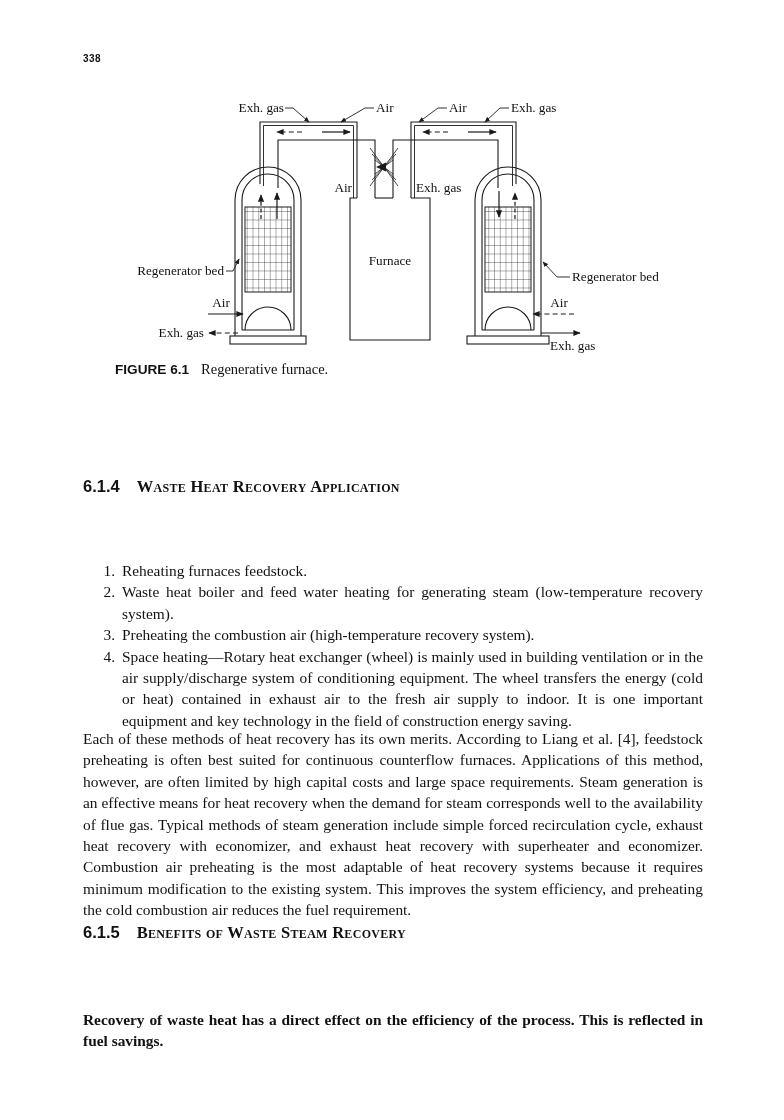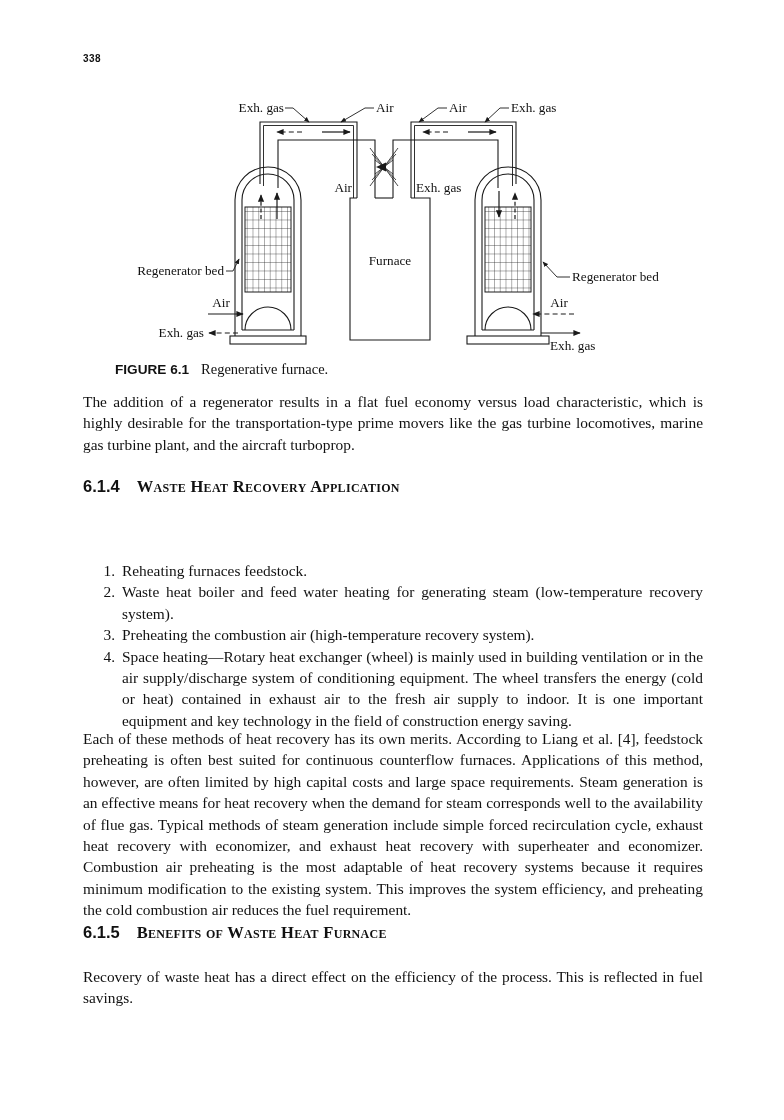--- a/index.html
+++ b/index.html
@@ -24,21 +24,21 @@
   .figlabel { font-family:"Liberation Sans", sans-serif; font-weight:bold; font-size:13.6px; margin-right:12px; }
 
   .body {
     position:absolute; left:83px; width:620px; margin:0;
     font-size:15.4px; line-height:21.4px; text-align:justify;
   }
   .p1 { top:391px; }
   .p2 { top:506px; }
   .p3 { top:728px; }
   .p4 { top:953px; }
-  .p5 { top:966px; }
+  .p5 { top:1009px;font-weight:bold; }
 
   .h-sec {
     position:absolute; left:83px; width:620px;
     font-family:"Liberation Sans", sans-serif; font-weight:bold; font-size:16.5px;
   }
   .h-sec .secnum { margin-right:17px; }
   .sc { font-variant:small-caps; letter-spacing:0.3px;font-family:Liberation Serif, serif; }
   .h614 { top:477px; }
   .h615 { top:923px; }
   .h-sub {
@@ -158,21 +158,20 @@
     <text x="141" y="215" text-anchor="middle">Air</text>
     <text x="124" y="245" text-anchor="end">Exh. gas</text>
     <text x="479" y="215" text-anchor="middle">Air</text>
     <text x="470" y="258">Exh. gas</text>
   </svg>
 
   <div class="caption">
     <span class="figlabel">FIGURE 6.1</span><span>Regenerative furnace.</span>
   </div>
 
-  <p class="body p1">The addition of a regenerator results in a flat fuel economy versus load characteristic, which is highly desirable for the transportation-type prime movers like the gas turbine locomotives, marine gas turbine plant, and the aircraft turboprop.</p>
 
   <div class="h-sec h614">
     <span class="secnum">6.1.4</span><span class="sc">Waste Heat Recovery Application</span>
   </div>
 
 
   <div class="list">
     <div class="li">
       <span class="num">1.</span>
       <span class="litext">Reheating furnaces feedstock.</span>
@@ -187,20 +186,20 @@
     </div>
     <div class="li">
       <span class="num">4.</span>
       <span class="litext">Space heating—Rotary heat exchanger (wheel) is mainly used in building ventilation or in the air supply/discharge system of conditioning equipment. The wheel transfers the energy (cold or heat) contained in exhaust air to the fresh air supply to indoor. It is one important equipment and key technology in the field of construction energy saving.</span>
     </div>
   </div>
 
   <p class="body p3">Each of these methods of heat recovery has its own merits. According to Liang et al. [4], feedstock preheating is often best suited for continuous counterflow furnaces. Applications of this method, however, are often limited by high capital costs and large space requirements. Steam generation is an effective means for heat recovery when the demand for steam corresponds well to the availability of flue gas. Typical methods of steam generation include simple forced recirculation cycle, exhaust heat recovery with economizer, and exhaust heat recovery with superheater and economizer. Combustion air preheating is the most adaptable of heat recovery systems because it requires minimum modification to the existing system. This improves the system efficiency, and preheating the cold combustion air reduces the fuel requirement.</p>
 
   <div class="h-sec h615">
-    <span class="secnum">6.1.5</span><span class="sc">Benefits of Waste Heat Furnace</span>
+    <span class="secnum">6.1.5</span><span class="sc">Benefits of Waste Steam Recovery</span>
   </div>
 
 
 
   <p class="body p5">Recovery of waste heat has a direct effect on the efficiency of the process. This is reflected in fuel savings.</p>
 
 </div>
 
 </body></html>

